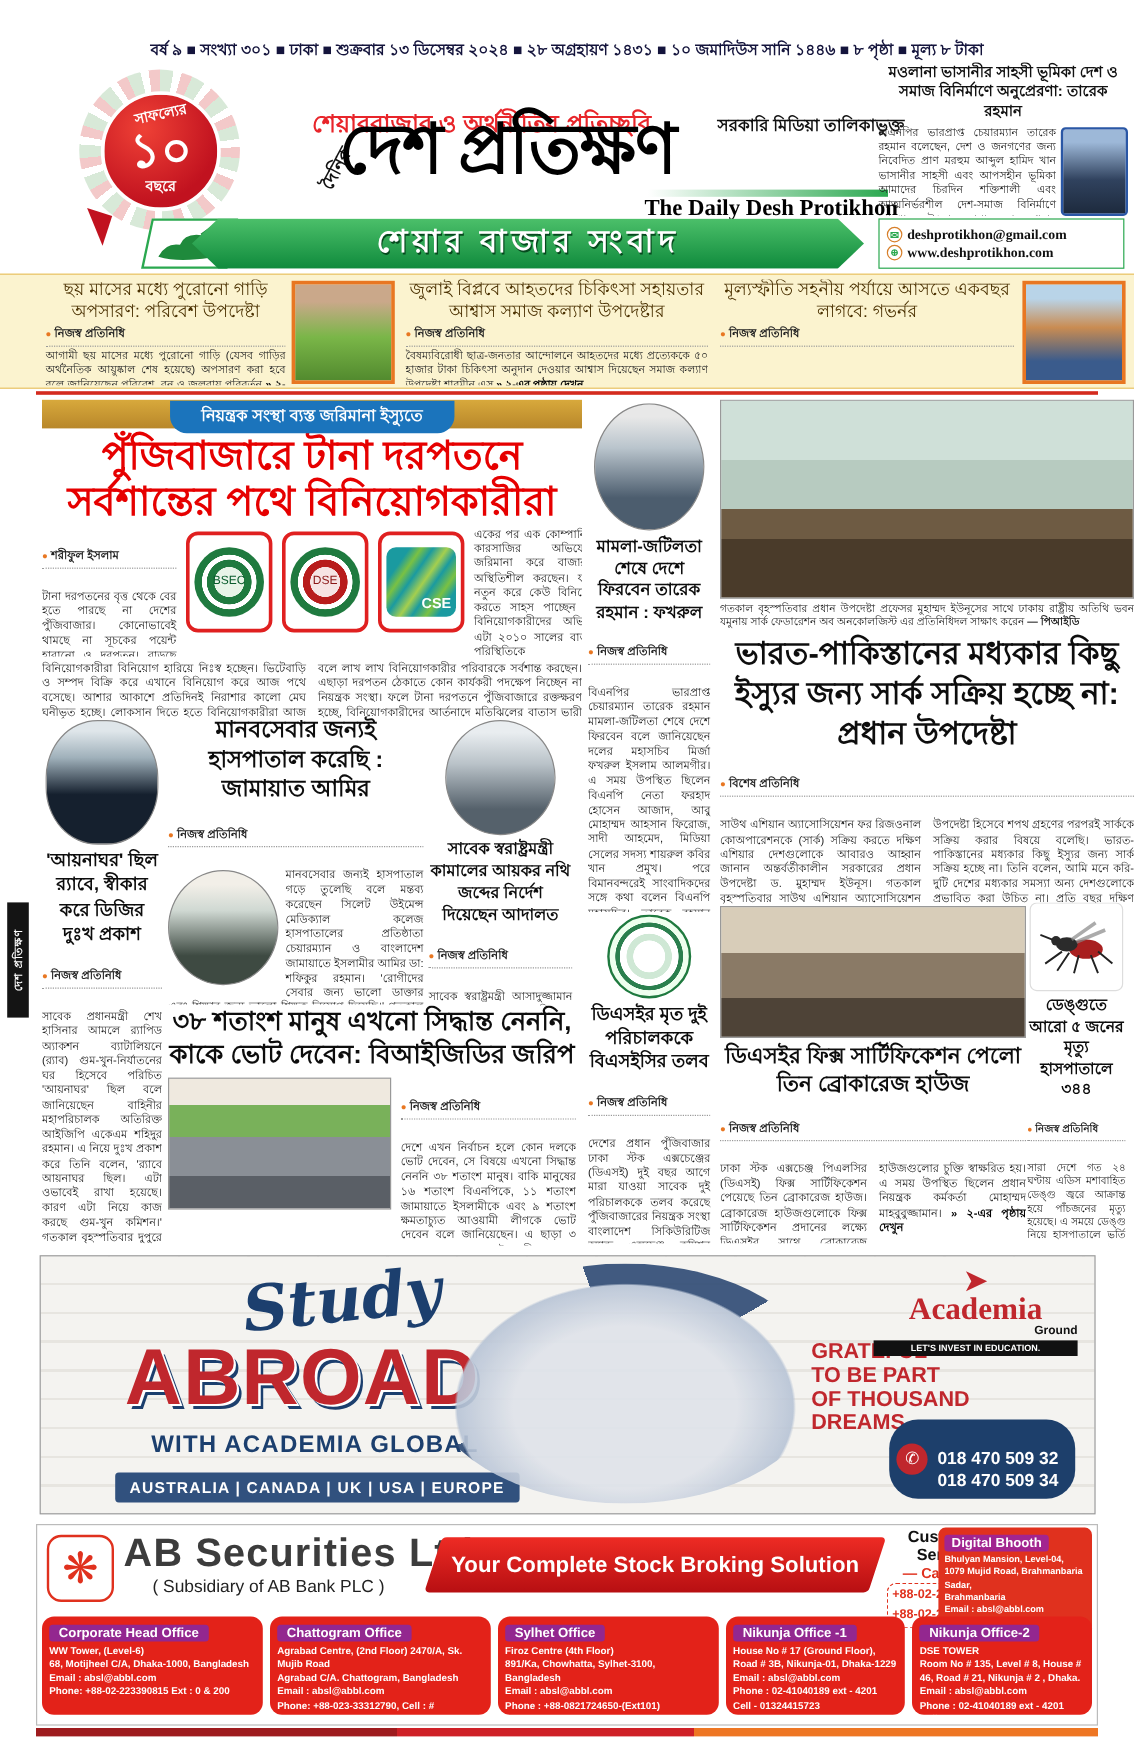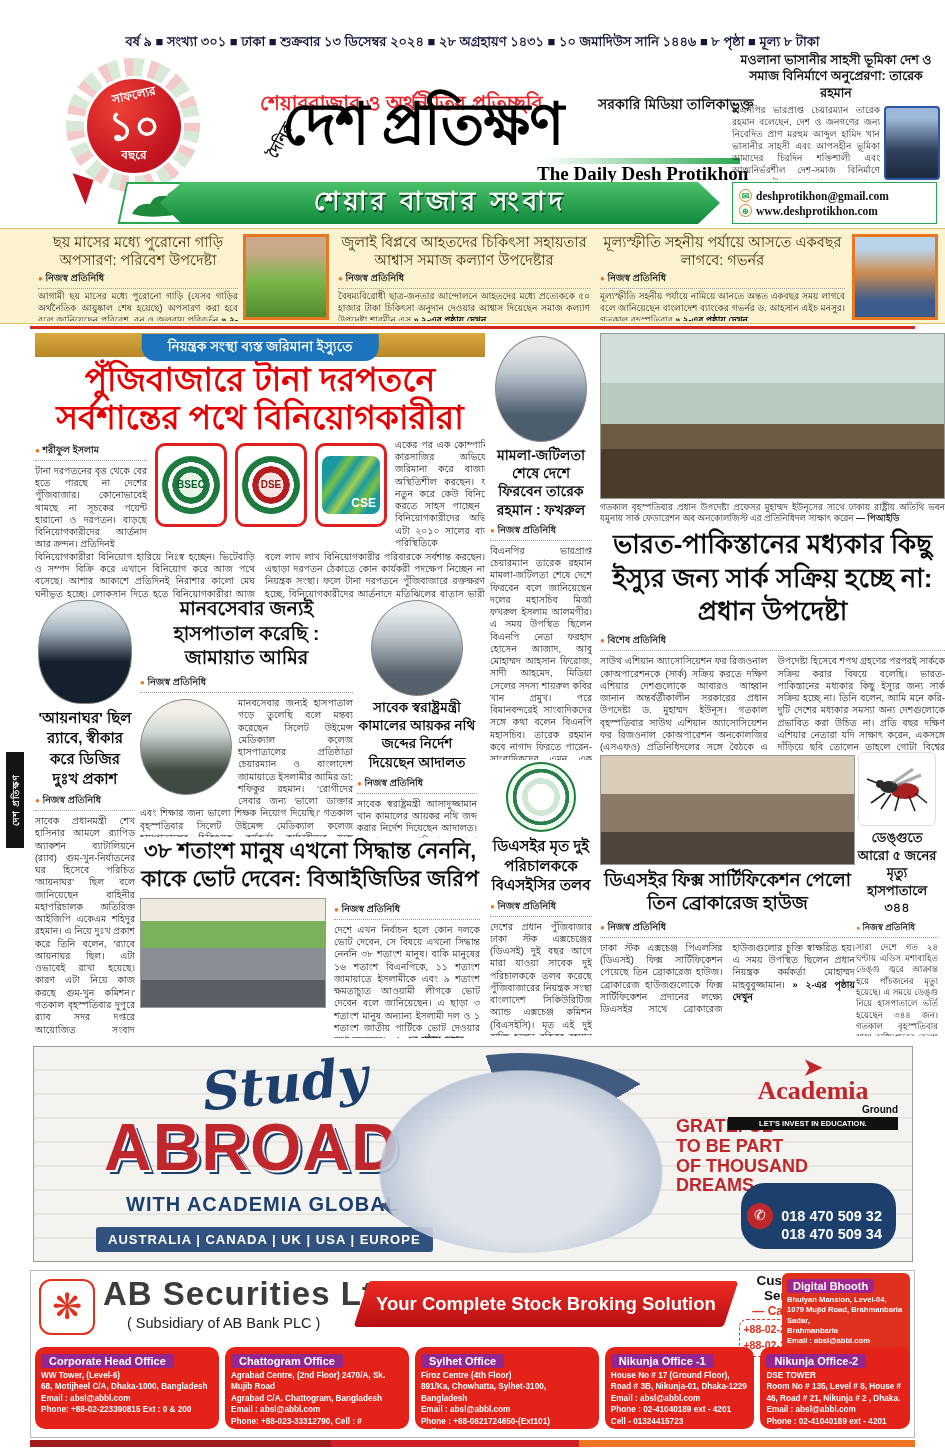--- a/index.html
+++ b/index.html
@@ -71,41 +71,41 @@
   .brief .b-body { font-size:9px; color:#222; text-align:justify; line-height:1.3; }
   .more { font-weight:900; color:#000; }
   .brief-photo { position:absolute; top:5px; width:86px; height:86px; border:3px solid #e87722; }
   .bp1 { left:243px; background:linear-gradient(180deg,#caa88a 18%,#7ab648 55%,#528a2e); }
   .bp2 { left:852px; background:linear-gradient(180deg,#b9d4e8 15%,#c98c52 45%,#3a5b8c 80%); }
 
   .red-rule { position:absolute; left:30px; top:326px; width:885px; height:3px; background:#d42b1e; }
 
   
   .story { position:absolute; overflow:hidden; }
-  .story .s-byline { font-size:9.5px; font-weight:bold; color:#222; margin:4px 0;
+  .story .s-byline { font-size:9.5px; font-weight:bold; color:#222; margin:17px 0;
     border-bottom:1px dotted #999; padding-bottom:2px; }
   .story .s-body { font-size:9.3px; color:#1c1c1c; text-align:justify; line-height:1.32; }
   .h-black { font-weight:900; color:#0d0d0d; text-align:center; }
 
   
   .lead { left:35px; top:333px; width:450px; height:266px; }
   .kicker-bar { height:24px; background:linear-gradient(180deg,#d8a93c,#b8872a); position:relative; }
   .kicker { position:absolute; left:50%; top:1px; transform:translateX(-50%); background:#1b74bc;
     color:#fff; font-weight:900; font-size:13.5px; padding:2px 26px; border-radius:0 0 14px 14px;
     white-space:nowrap; }
   .lead h1 { color:#e60000; font-size:33px; font-weight:900; text-align:center; line-height:1.15;
     margin:4px 0 2px; }
   .lead-row { display:flex; gap:8px; height:108px; overflow:hidden; }
   .lead-colL { width:112px; flex:none; }
   .lead-colR { width:104px; flex:none; }
   .logo-box { width:72px; height:84px; border:3px solid #e02020; border-radius:10px; background:#fff;
     display:flex; align-items:center; justify-content:center; flex:none; }
   .logos { display:flex; gap:8px; align-items:flex-start; padding-top:4px; }
   .seal { width:58px; height:58px; border-radius:50%; display:flex; align-items:center;
-    justify-content:center; color:#fff; font-size:10px; font-weight:700; text-align:center; }
+    justify-content:center; color:#fff; font-size:10px; font-weight:400; text-align:center; }
   .seal-bsec { background:radial-gradient(circle,#e8f4e8 30%,#1f7a3f 31% 45%,#fff 46% 55%,#1f7a3f 56%); color:#0b3; }
   .seal-dse { background:radial-gradient(circle,#f6e3e3 30%,#b81c1c 31% 45%,#fff 46% 55%,#1f7a3f 56%); color:#b81c1c; }
   .seal-cse { width:58px; height:58px; border-radius:8px; background:
       linear-gradient(125deg,#1a9aa0 20%,#7ac143 30%,#1a9aa0 40%,#a5cf4e 52%,#1a9aa0 62%,#7ac143 74%,#1a9aa0 84%);
       display:flex; align-items:flex-end; justify-content:flex-end; padding:4px; color:#fff;
       font-weight:900; font-size:12px; }
   .lead-bottom { display:flex; gap:10px; margin-top:4px; }
   .lead-bottom div { flex:1; }
 
   
@@ -301,21 +301,20 @@
     </div>
     <div class="brief-photo bp1"></div>
     <div class="brief" style="left:338px; width:252px;">
       <h3>জুলাই বিপ্লবে আহতদের চিকিৎসা সহায়তার আশ্বাস সমাজ কল্যাণ উপদেষ্টার</h3>
       <div class="byline"><span class="dot">●</span> <span>নিজস্ব প্রতিনিধি</span></div>
       <div class="b-body"><span>বৈষম্যবিরোধী ছাত্র-জনতার আন্দোলনে আহতদের মধ্যে প্রত্যেককে ৫০ হাজার টাকা চিকিৎসা অনুদান দেওয়ার আশ্বাস দিয়েছেন সমাজ কল্যাণ উপদেষ্টা শারমীন এস</span> <span class="more">» ২-এর পৃষ্ঠায় দেখুন</span></div>
     </div>
     <div class="brief" style="left:600px; width:245px;">
       <h3>মূল্যস্ফীতি সহনীয় পর্যায়ে আসতে একবছর লাগবে: গভর্নর</h3>
       <div class="byline"><span class="dot">●</span> <span>নিজস্ব প্রতিনিধি</span></div>
-      <div class="b-body"><span>মূল্যস্ফীতি সহনীয় পর্যায়ে নামিয়ে আনতে অন্তত একবছর সময় লাগবে বলে জানিয়েছেন বাংলাদেশ ব্যাংকের গভর্নর ড. আহসান এইচ মনসুর। গতকাল বৃহস্পতিবার</span> <span class="more">» ২-এর পৃষ্ঠায় দেখুন</span></div>
     </div>
     <div class="brief-photo bp2"></div>
   </div>
 
   <div class="red-rule"></div>
 
   <div class="story lead">
     <div class="kicker-bar">
       <span class="kicker">নিয়ন্ত্রক সংস্থা ব্যস্ত জরিমানা ইস্যুতে</span>
     </div>

